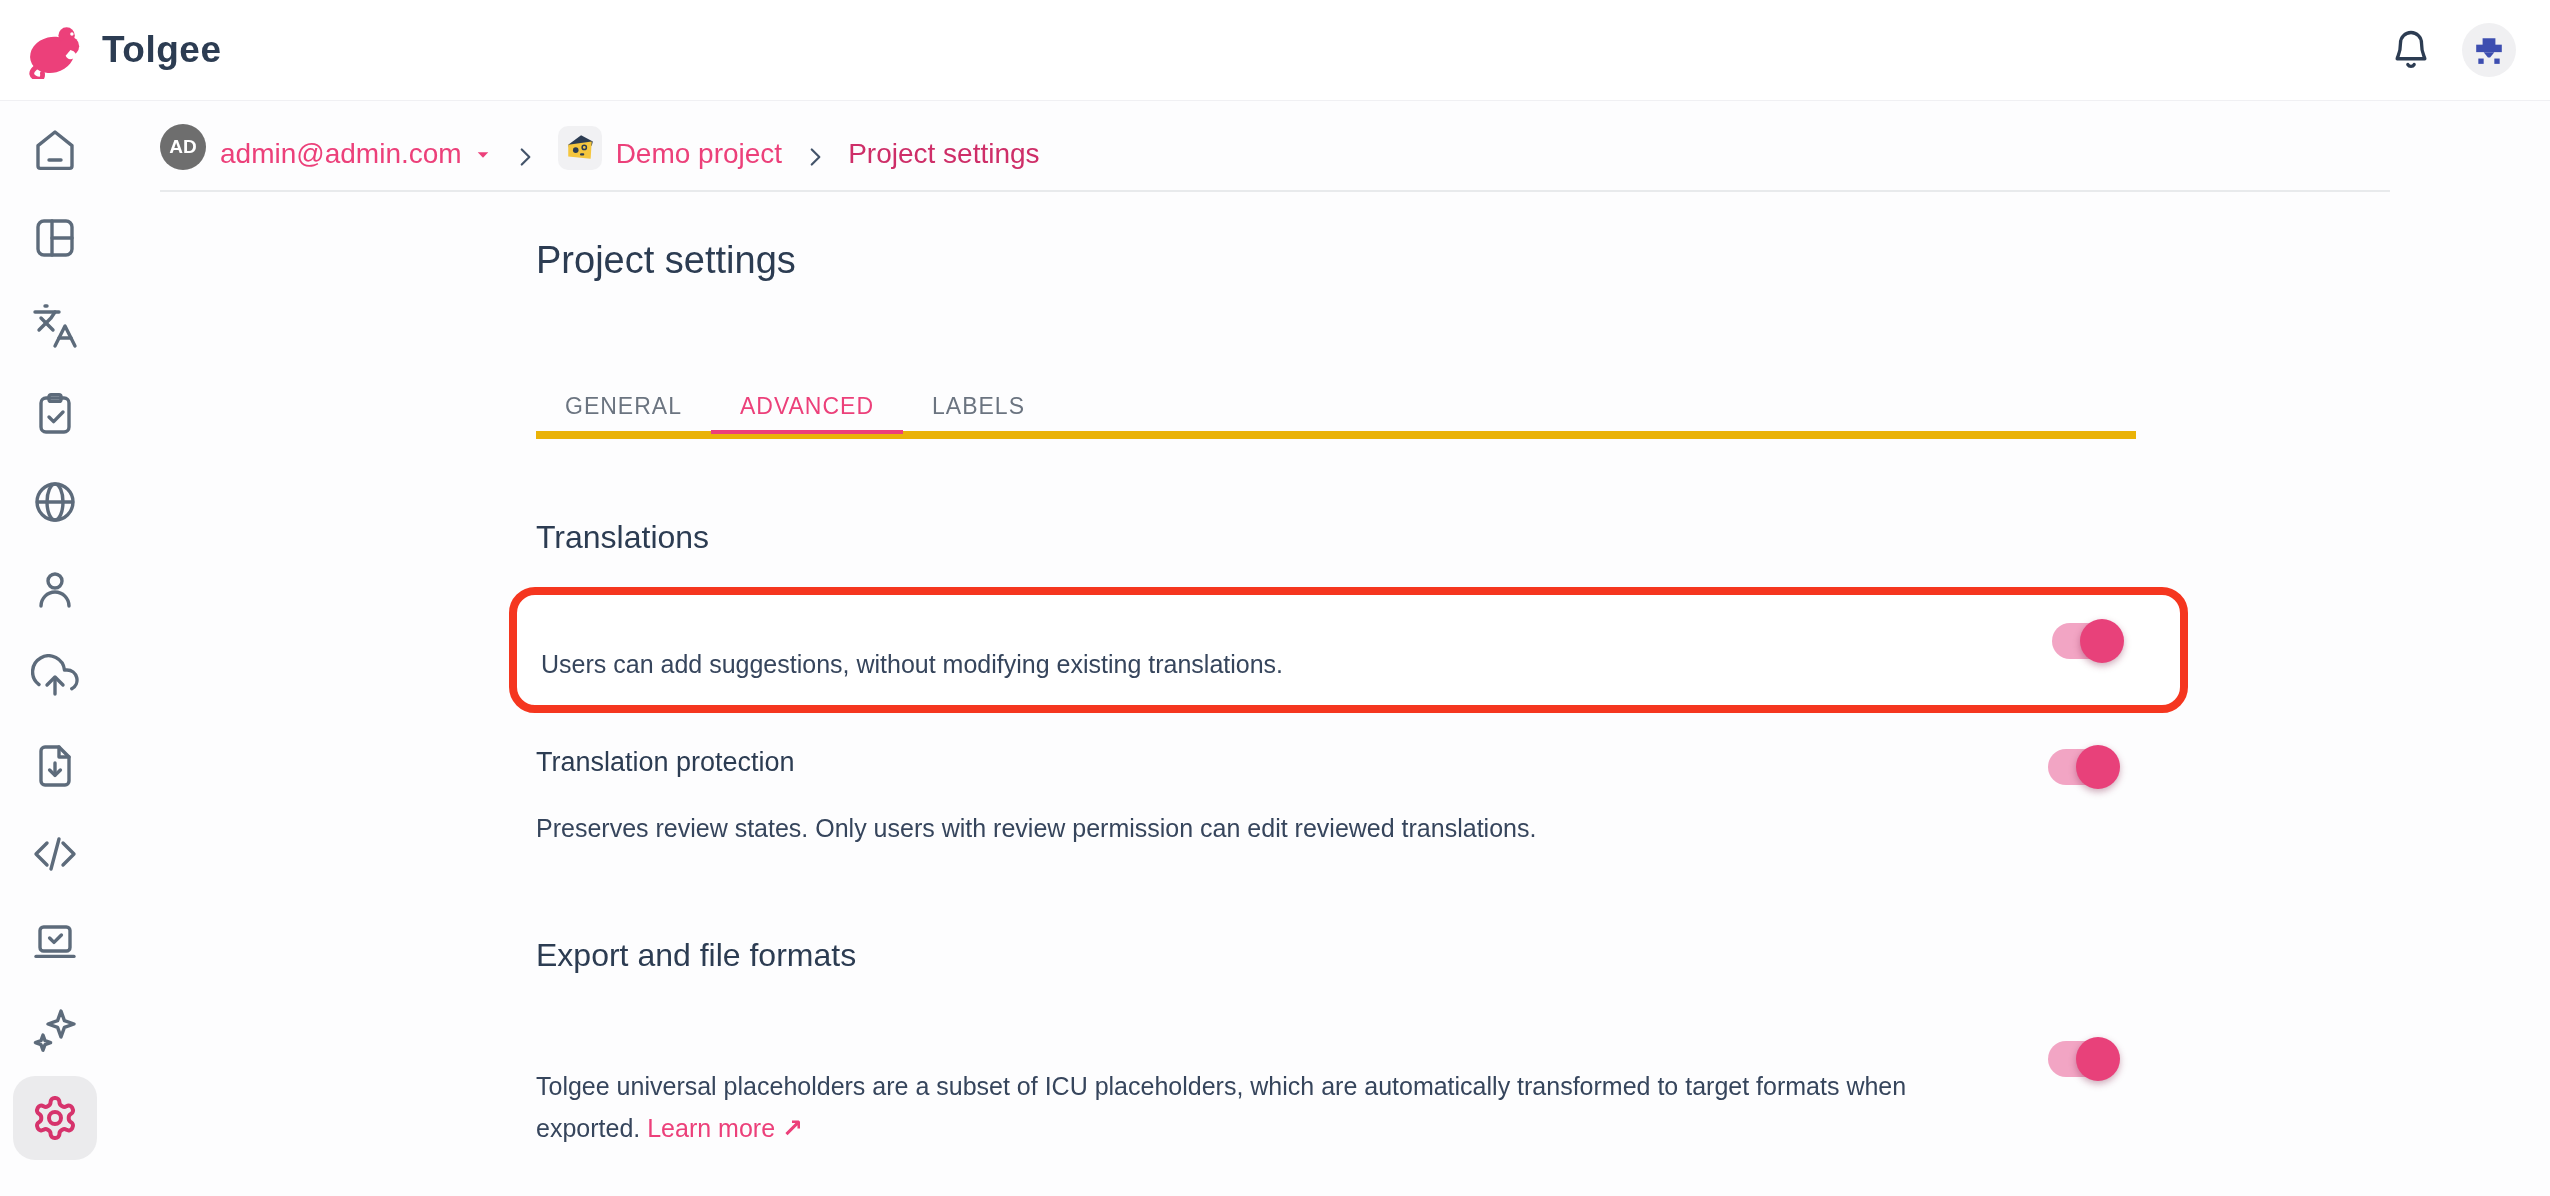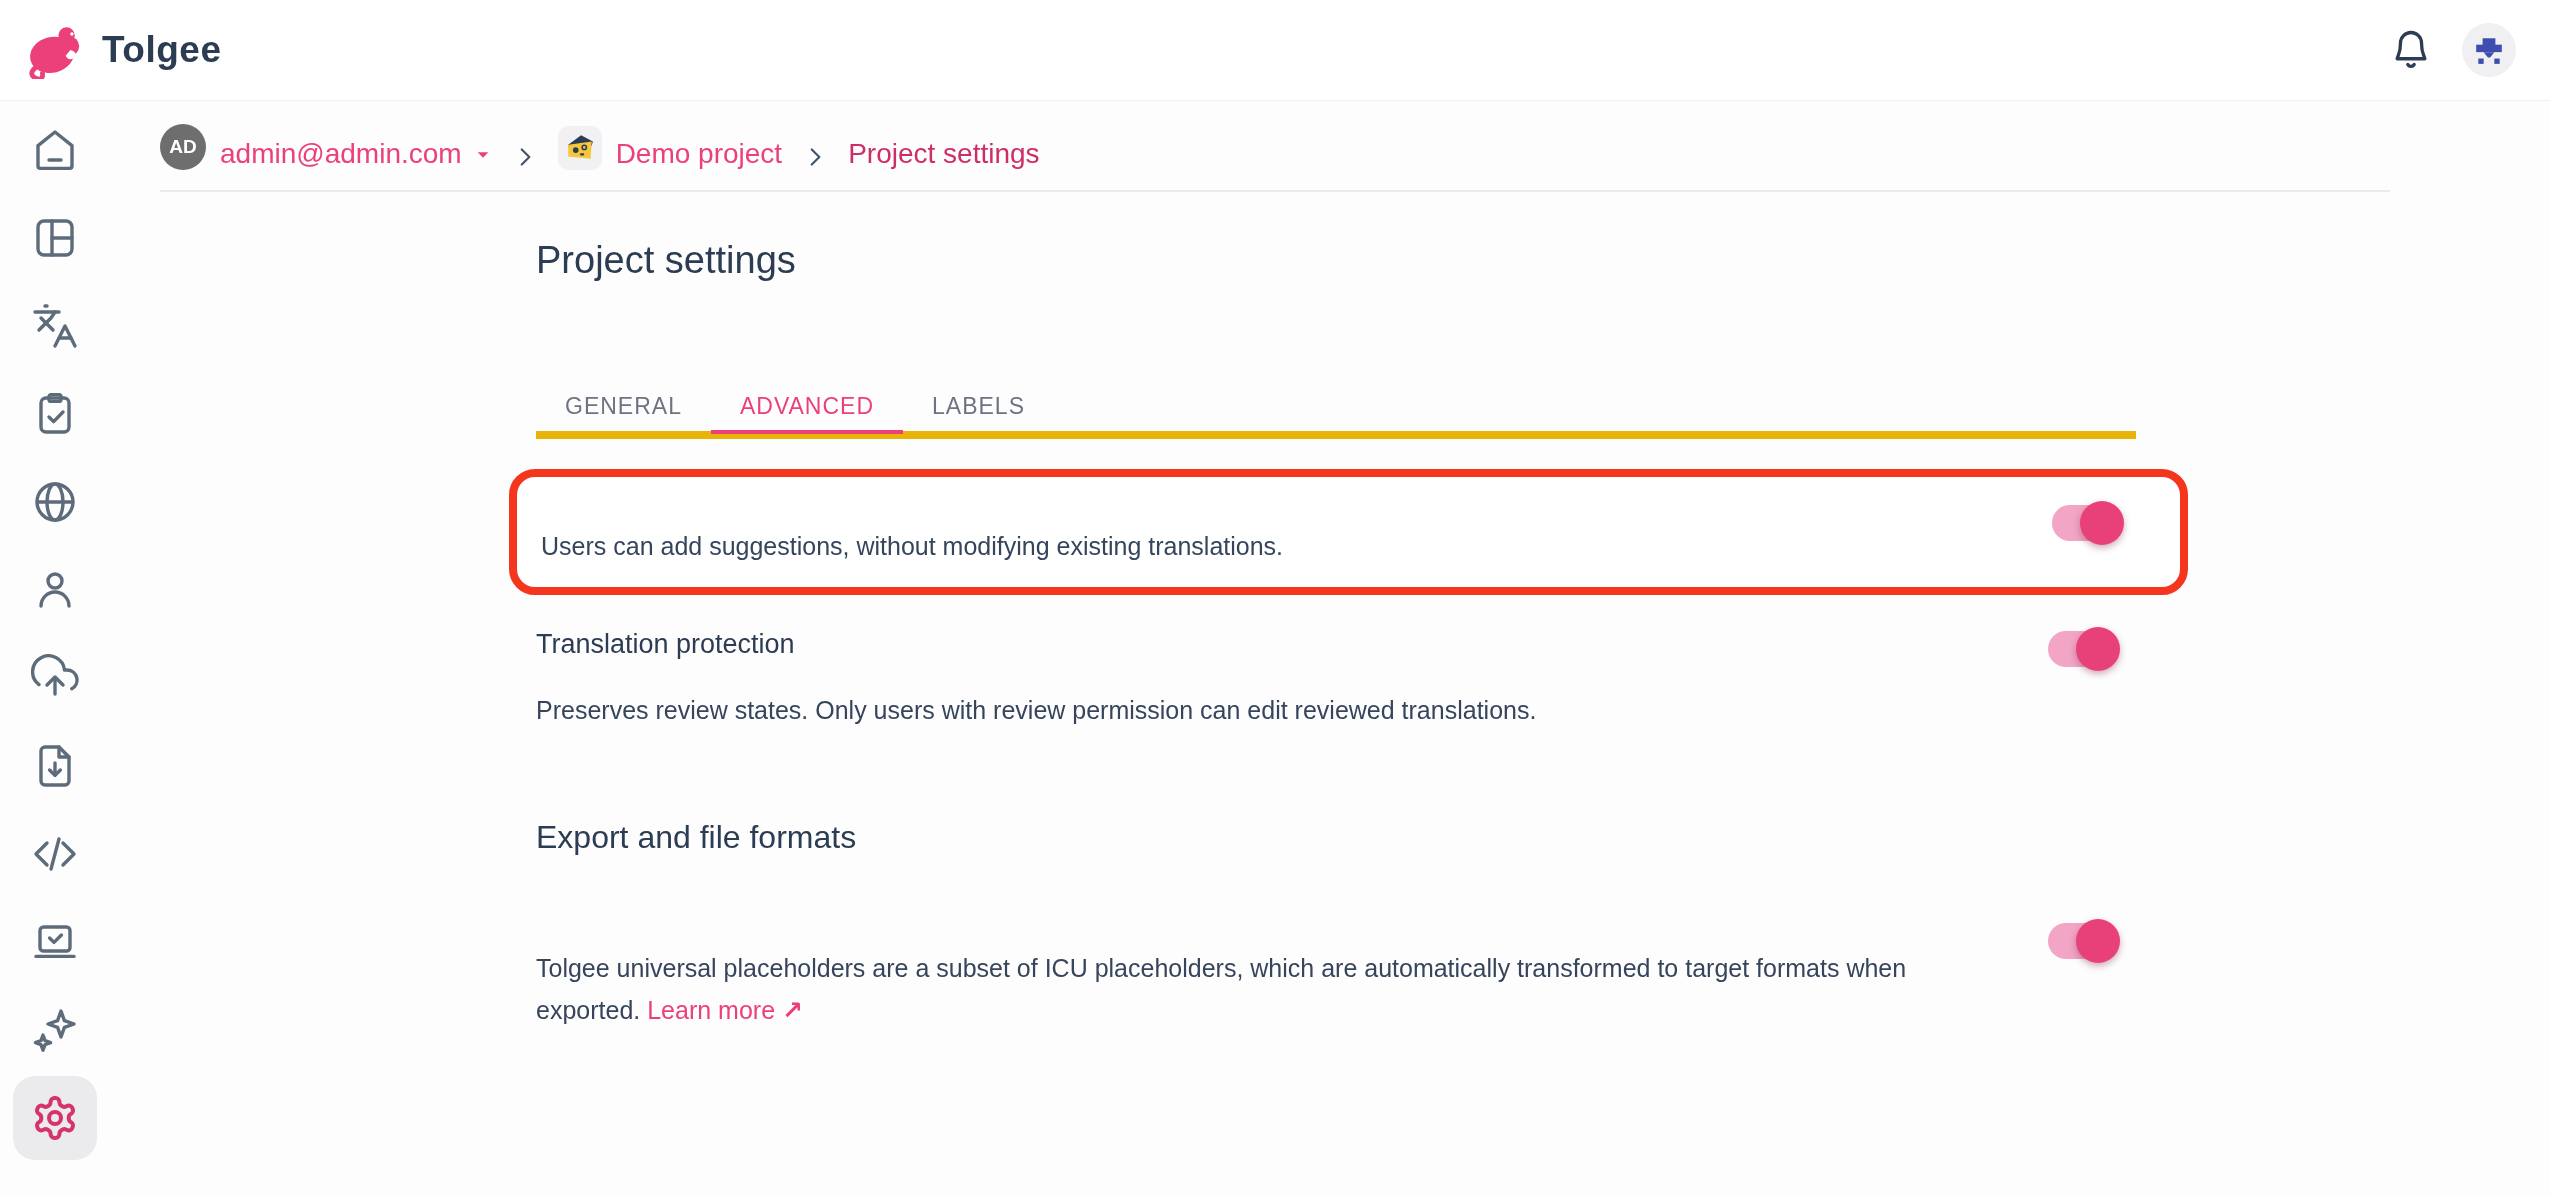--- a/index.html
+++ b/index.html
@@ -297,20 +297,21 @@
 
     <div class="main">
       <h1 class="page-title">Project settings</h1>
 
       <div class="tabs">
         <button class="tab">GENERAL</button>
         <button class="tab active">ADVANCED</button>
         <button class="tab">LABELS</button>
       </div>
 
+      <h2 class="section-title first">Translations</h2>
 
       <div class="highlight-box">
         <div class="setting-row">
           <div class="setting-texts">
             <div class="setting-desc">Users can add suggestions, without modifying existing translations.</div>
           </div>
           <div class="switch" role="switch" aria-checked="true">
             <div class="knob"></div>
           </div>
         </div>

